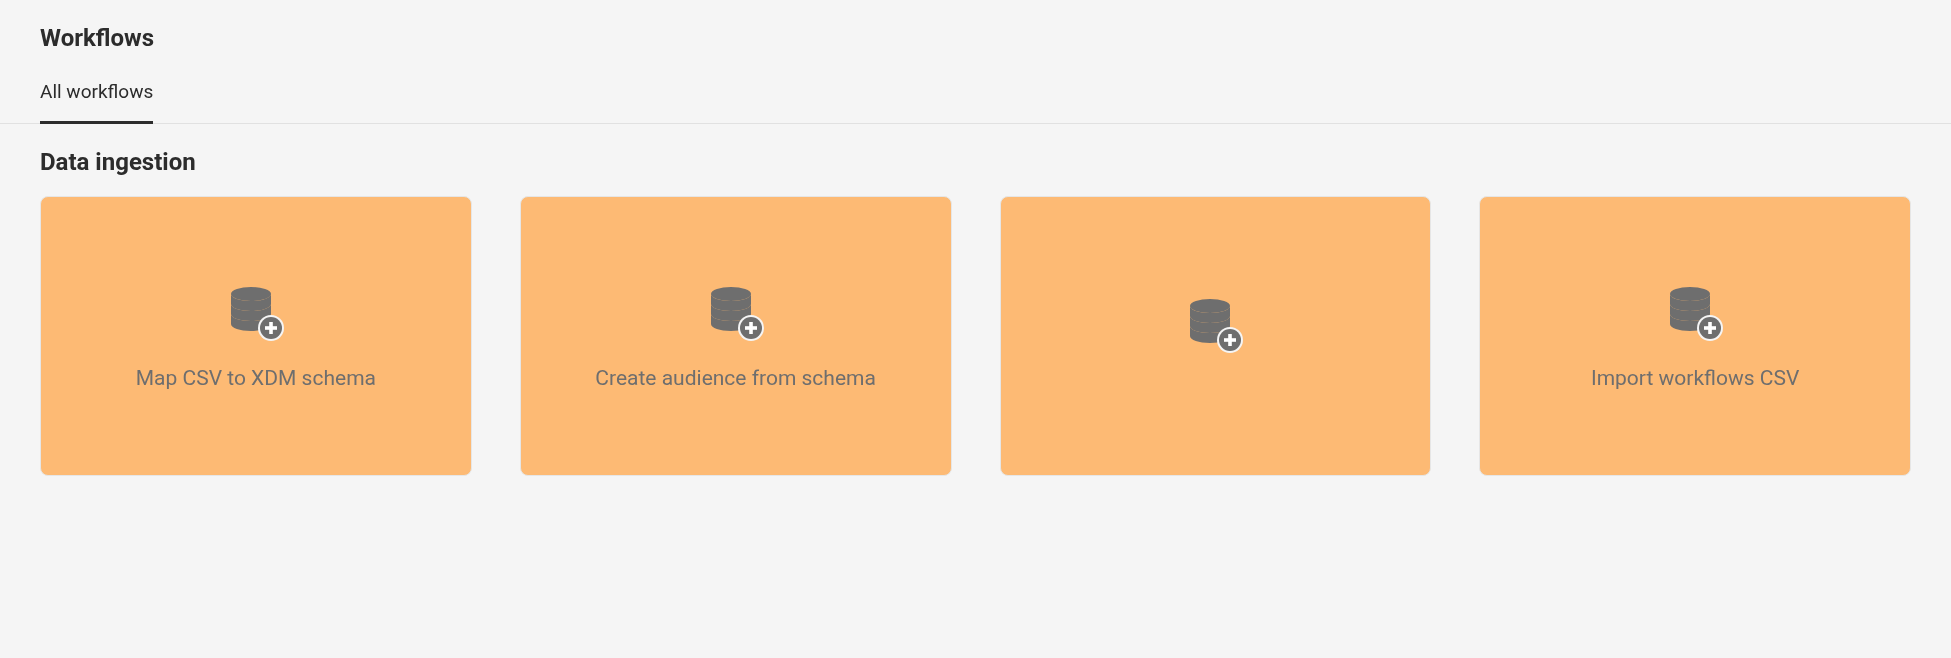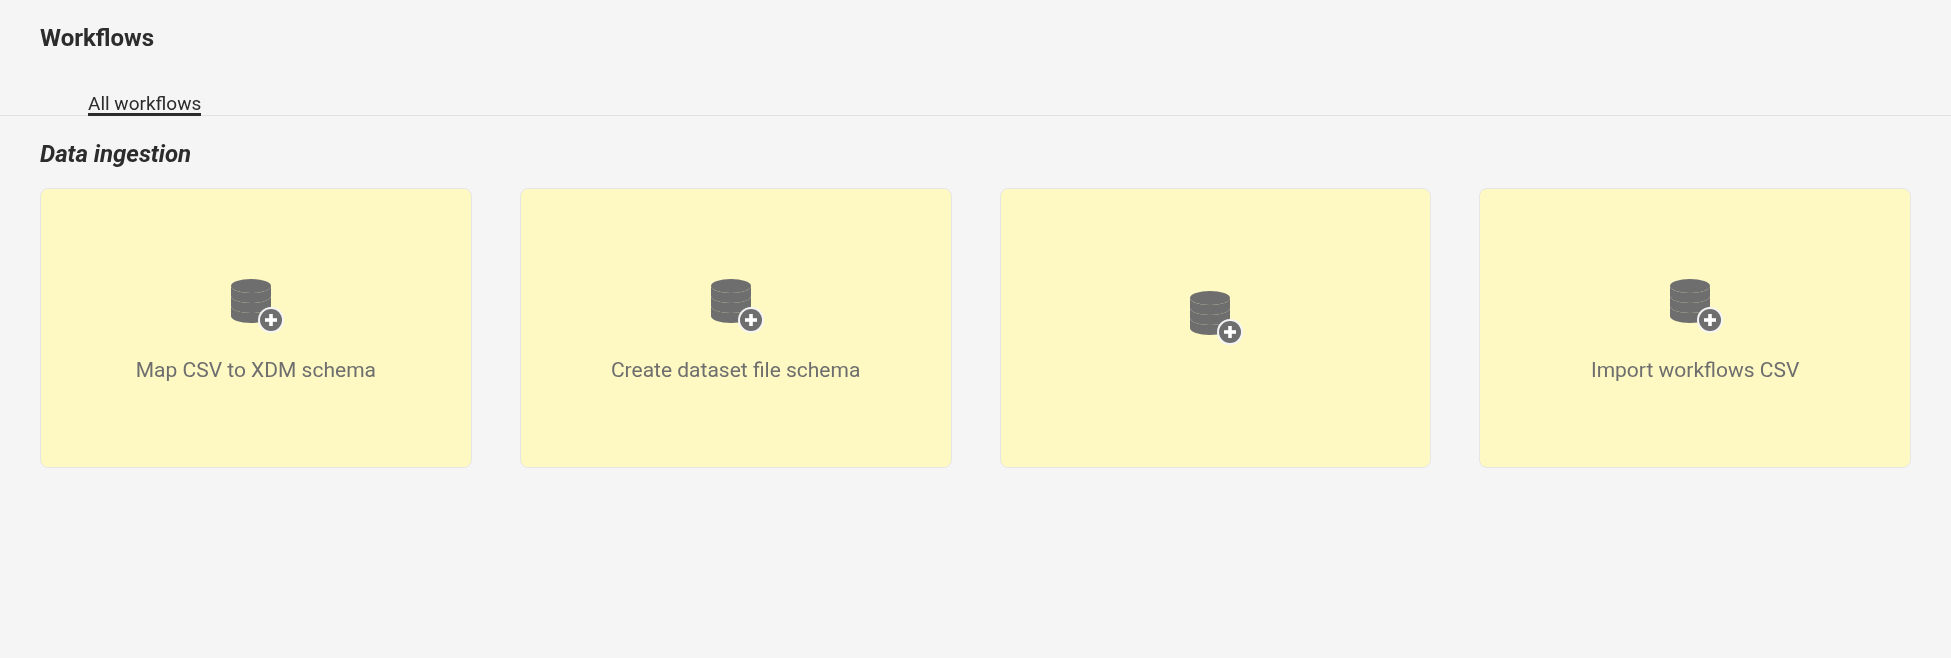--- a/index.html
+++ b/index.html
@@ -16,35 +16,34 @@
     .page {
       padding: 0;
     }
     .header-area {
       padding: 24px 40px 0 40px;
     }
     .page-title {
       font-size: 24px;
       font-weight: 700;
       color: #2c2c2c;
-      margin-bottom: 40px;
+      margin-bottom: 28px;
     }
     .tabs {
       display: flex;
       border-bottom: 1px solid #e1e1e1;
       margin: 0 -40px;
       padding: 0 40px;
     }
     .tab {
       font-size: 19px;
       color: #6e6e6e;
-      padding: 0 0 0 0;
+      padding: 0 0 20px 0;
       cursor: pointer;
       position: relative;
-      margin-left: 48px;
     }
     .tab.active {
       color: #2c2c2c;
     }
     .tab.active::after {
       content: "";
       position: absolute;
       left: 0;
       right: 0;
       bottom: -1px;
@@ -52,30 +51,29 @@
       background: #2c2c2c;
     }
     .content-area {
       padding: 24px 40px;
     }
     .section-title {
       font-size: 24px;
       font-weight: 700;
       color: #2c2c2c;
       margin-bottom: 20px;
-      font-style: italic;
     }
     .card-row {
       display: flex;
       gap: 48px;
     }
     .card {
       width: 460px;
       height: 280px;
-      background: #fef9c3;
+      background: #fdba74;
       border: 1px solid #e6e6e6;
       border-radius: 8px;
       display: flex;
       flex-direction: column;
       align-items: center;
       justify-content: center;
       cursor: pointer;
     }
     .card-icon {
       margin-bottom: 22px;
@@ -140,21 +138,21 @@
               <path d="M6 12 v10 c0 3.9 8.95 7 20 7 s20-3.1 20-7 V12 c0 3.9-8.95 7-20 7 S6 15.9 6 12 Z"></path>
               <path d="M6 22 v10 c0 3.9 8.95 7 20 7 s20-3.1 20-7 V22 c0 3.9-8.95 7-20 7 S6 25.9 6 22 Z"></path>
               <path d="M6 32 v10 c0 3.9 8.95 7 20 7 s20-3.1 20-7 V32 c0 3.9-8.95 7-20 7 S6 35.9 6 32 Z"></path>
             </g>
             <circle cx="46" cy="46" r="13" fill="#f5f5f5"></circle>
             <circle cx="46" cy="46" r="11" fill="#6e6e6e"></circle>
             <rect x="44.2" y="40" width="3.6" height="12" fill="#ffffff"></rect>
             <rect x="40" y="44.2" width="12" height="3.6" fill="#ffffff"></rect>
           </svg>
         </div>
-        <div class="card-label">Create dataset file schema</div>
+        <div class="card-label">Create audience from schema</div>
       </div>
 
       <div class="card">
         <div class="card-icon">
           <svg width="62" height="62" viewBox="0 0 62 62">
             <g fill="#6e6e6e">
               <ellipse cx="26" cy="12" rx="20" ry="7"></ellipse>
               <path d="M6 12 v10 c0 3.9 8.95 7 20 7 s20-3.1 20-7 V12 c0 3.9-8.95 7-20 7 S6 15.9 6 12 Z"></path>
               <path d="M6 22 v10 c0 3.9 8.95 7 20 7 s20-3.1 20-7 V22 c0 3.9-8.95 7-20 7 S6 25.9 6 22 Z"></path>
               <path d="M6 32 v10 c0 3.9 8.95 7 20 7 s20-3.1 20-7 V32 c0 3.9-8.95 7-20 7 S6 35.9 6 32 Z"></path>

